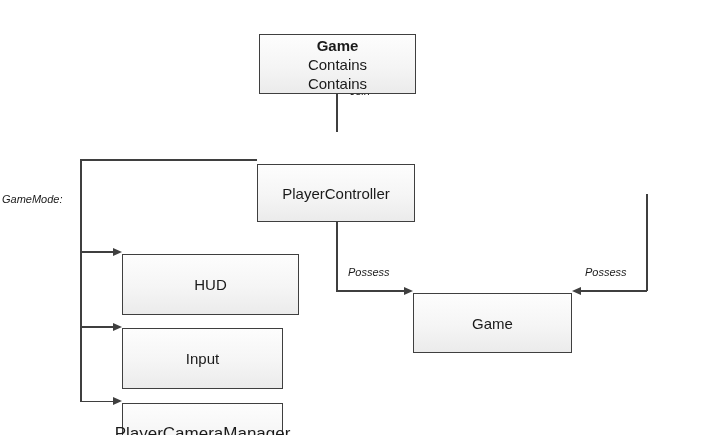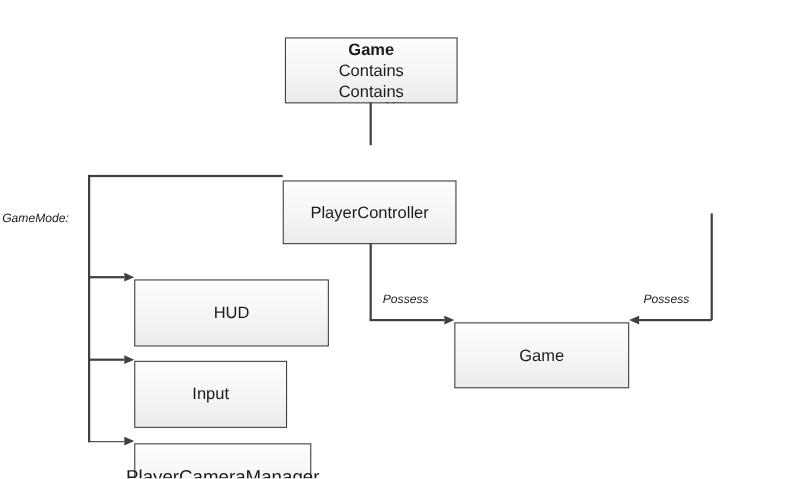--- a/index.html
+++ b/index.html
@@ -113,21 +113,21 @@
 
 
   <div class="box" style="left:413px; top:261px; width:159px; height:60px;">
     <span>Game</span>
   </div>
 
   <div class="box" style="left:122px; top:222px; width:177px; height:61px;">
     <span>HUD</span>
   </div>
 
-  <div class="box" style="left:122px; top:296px; width:139px; height:61px;">
+  <div class="box" style="left:122px; top:296px; width:161px; height:61px;">
     <span>Input</span>
   </div>
 
   <div class="box" style="left:122px; top:371px; width:161px; height:61px; font-size:17px;justify-content:center;">
     <span>PlayerCameraManager</span>
   </div>
 
 </div>
 
 </body></html>

